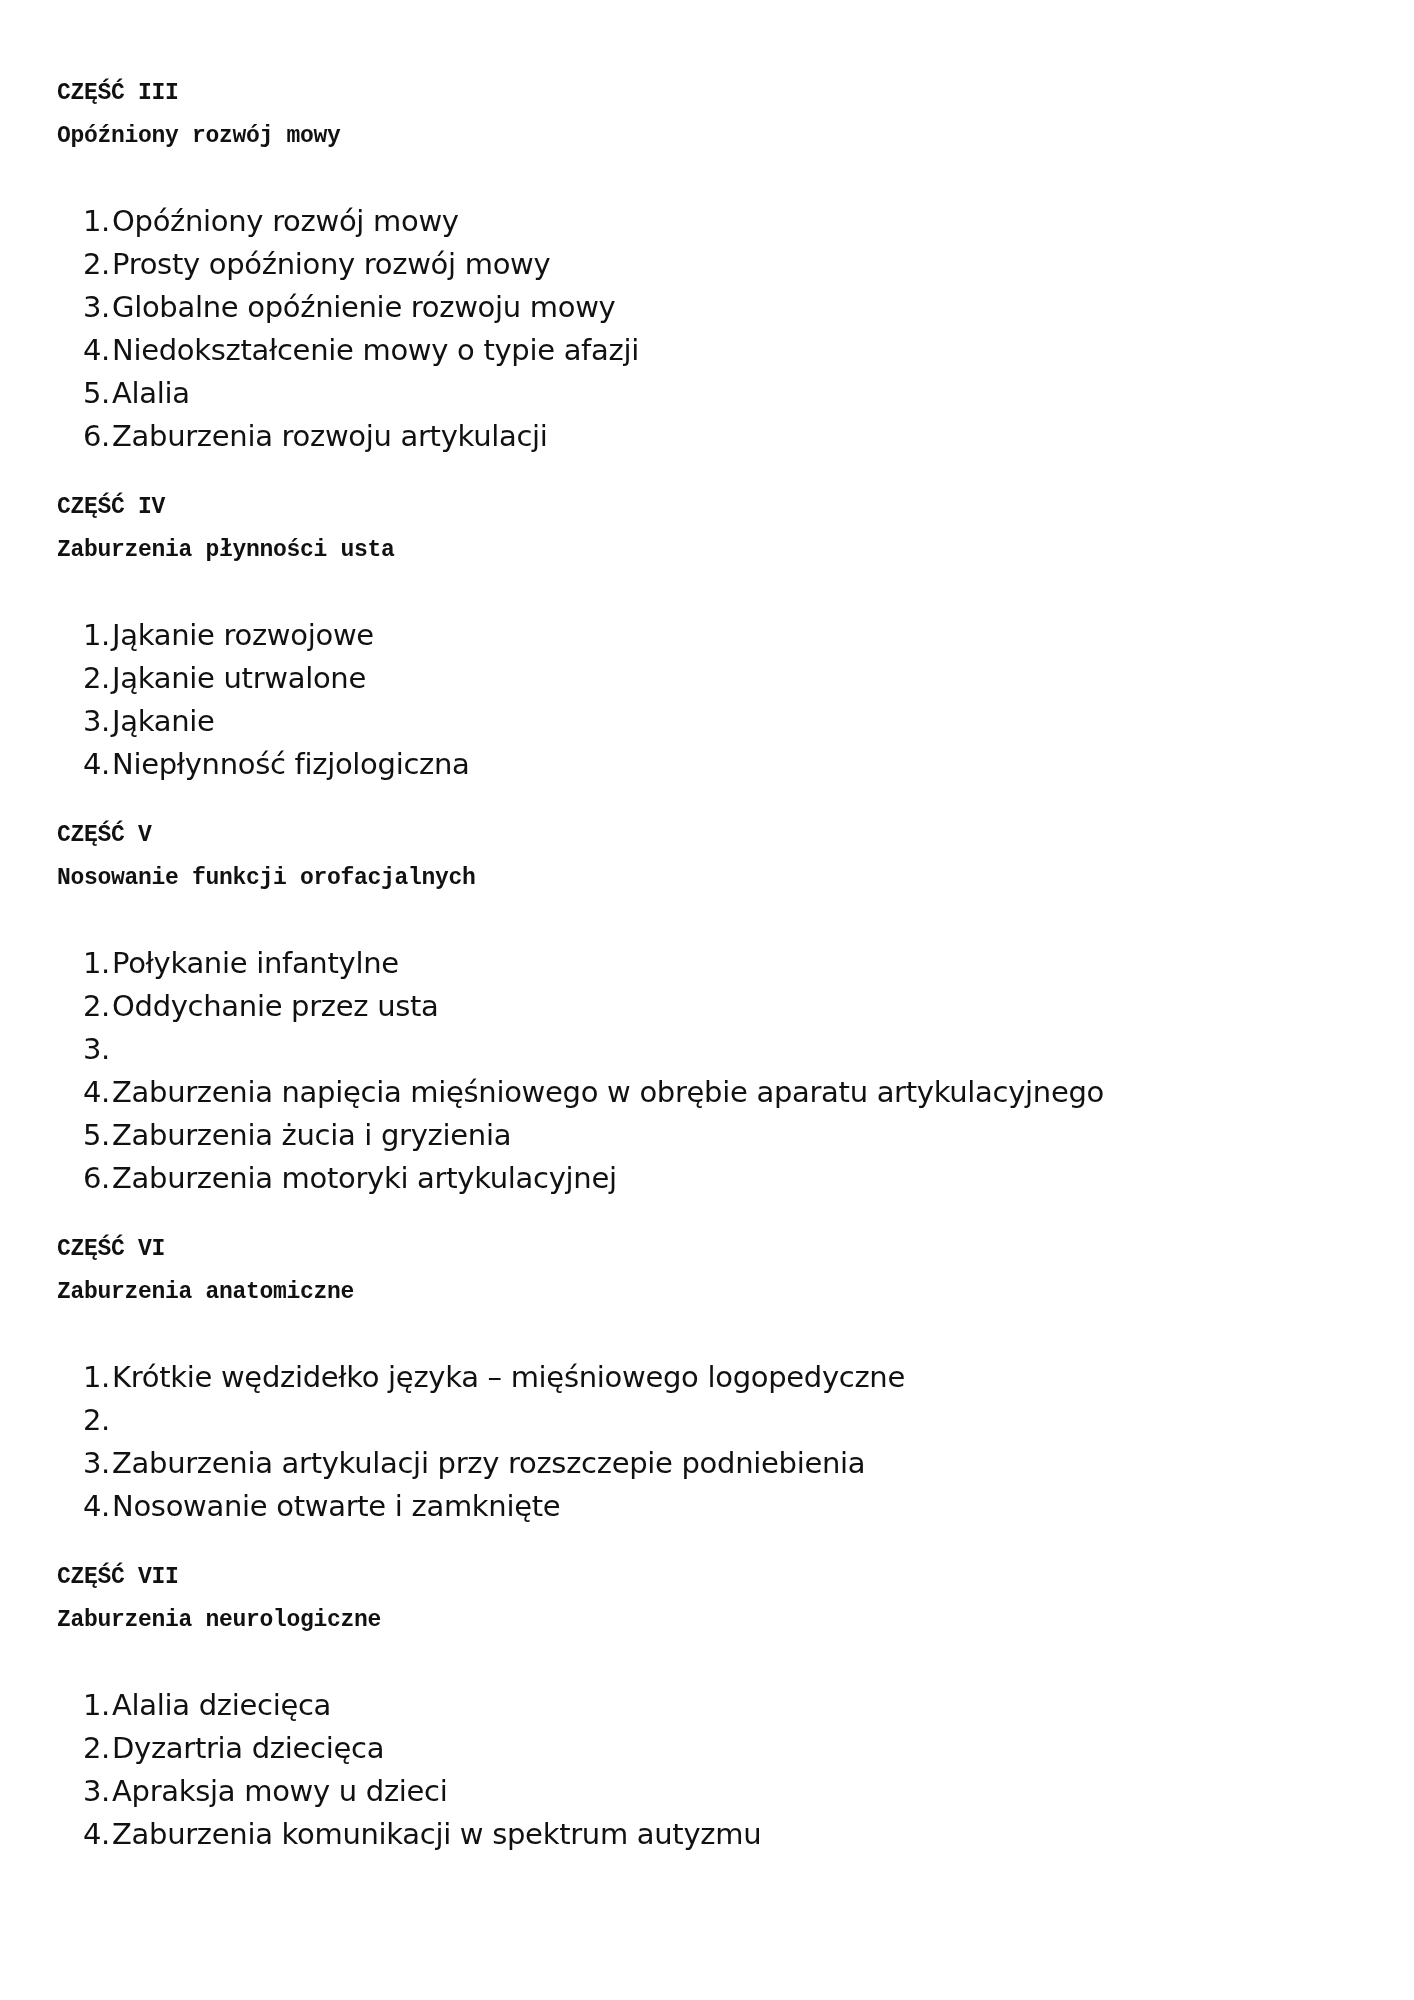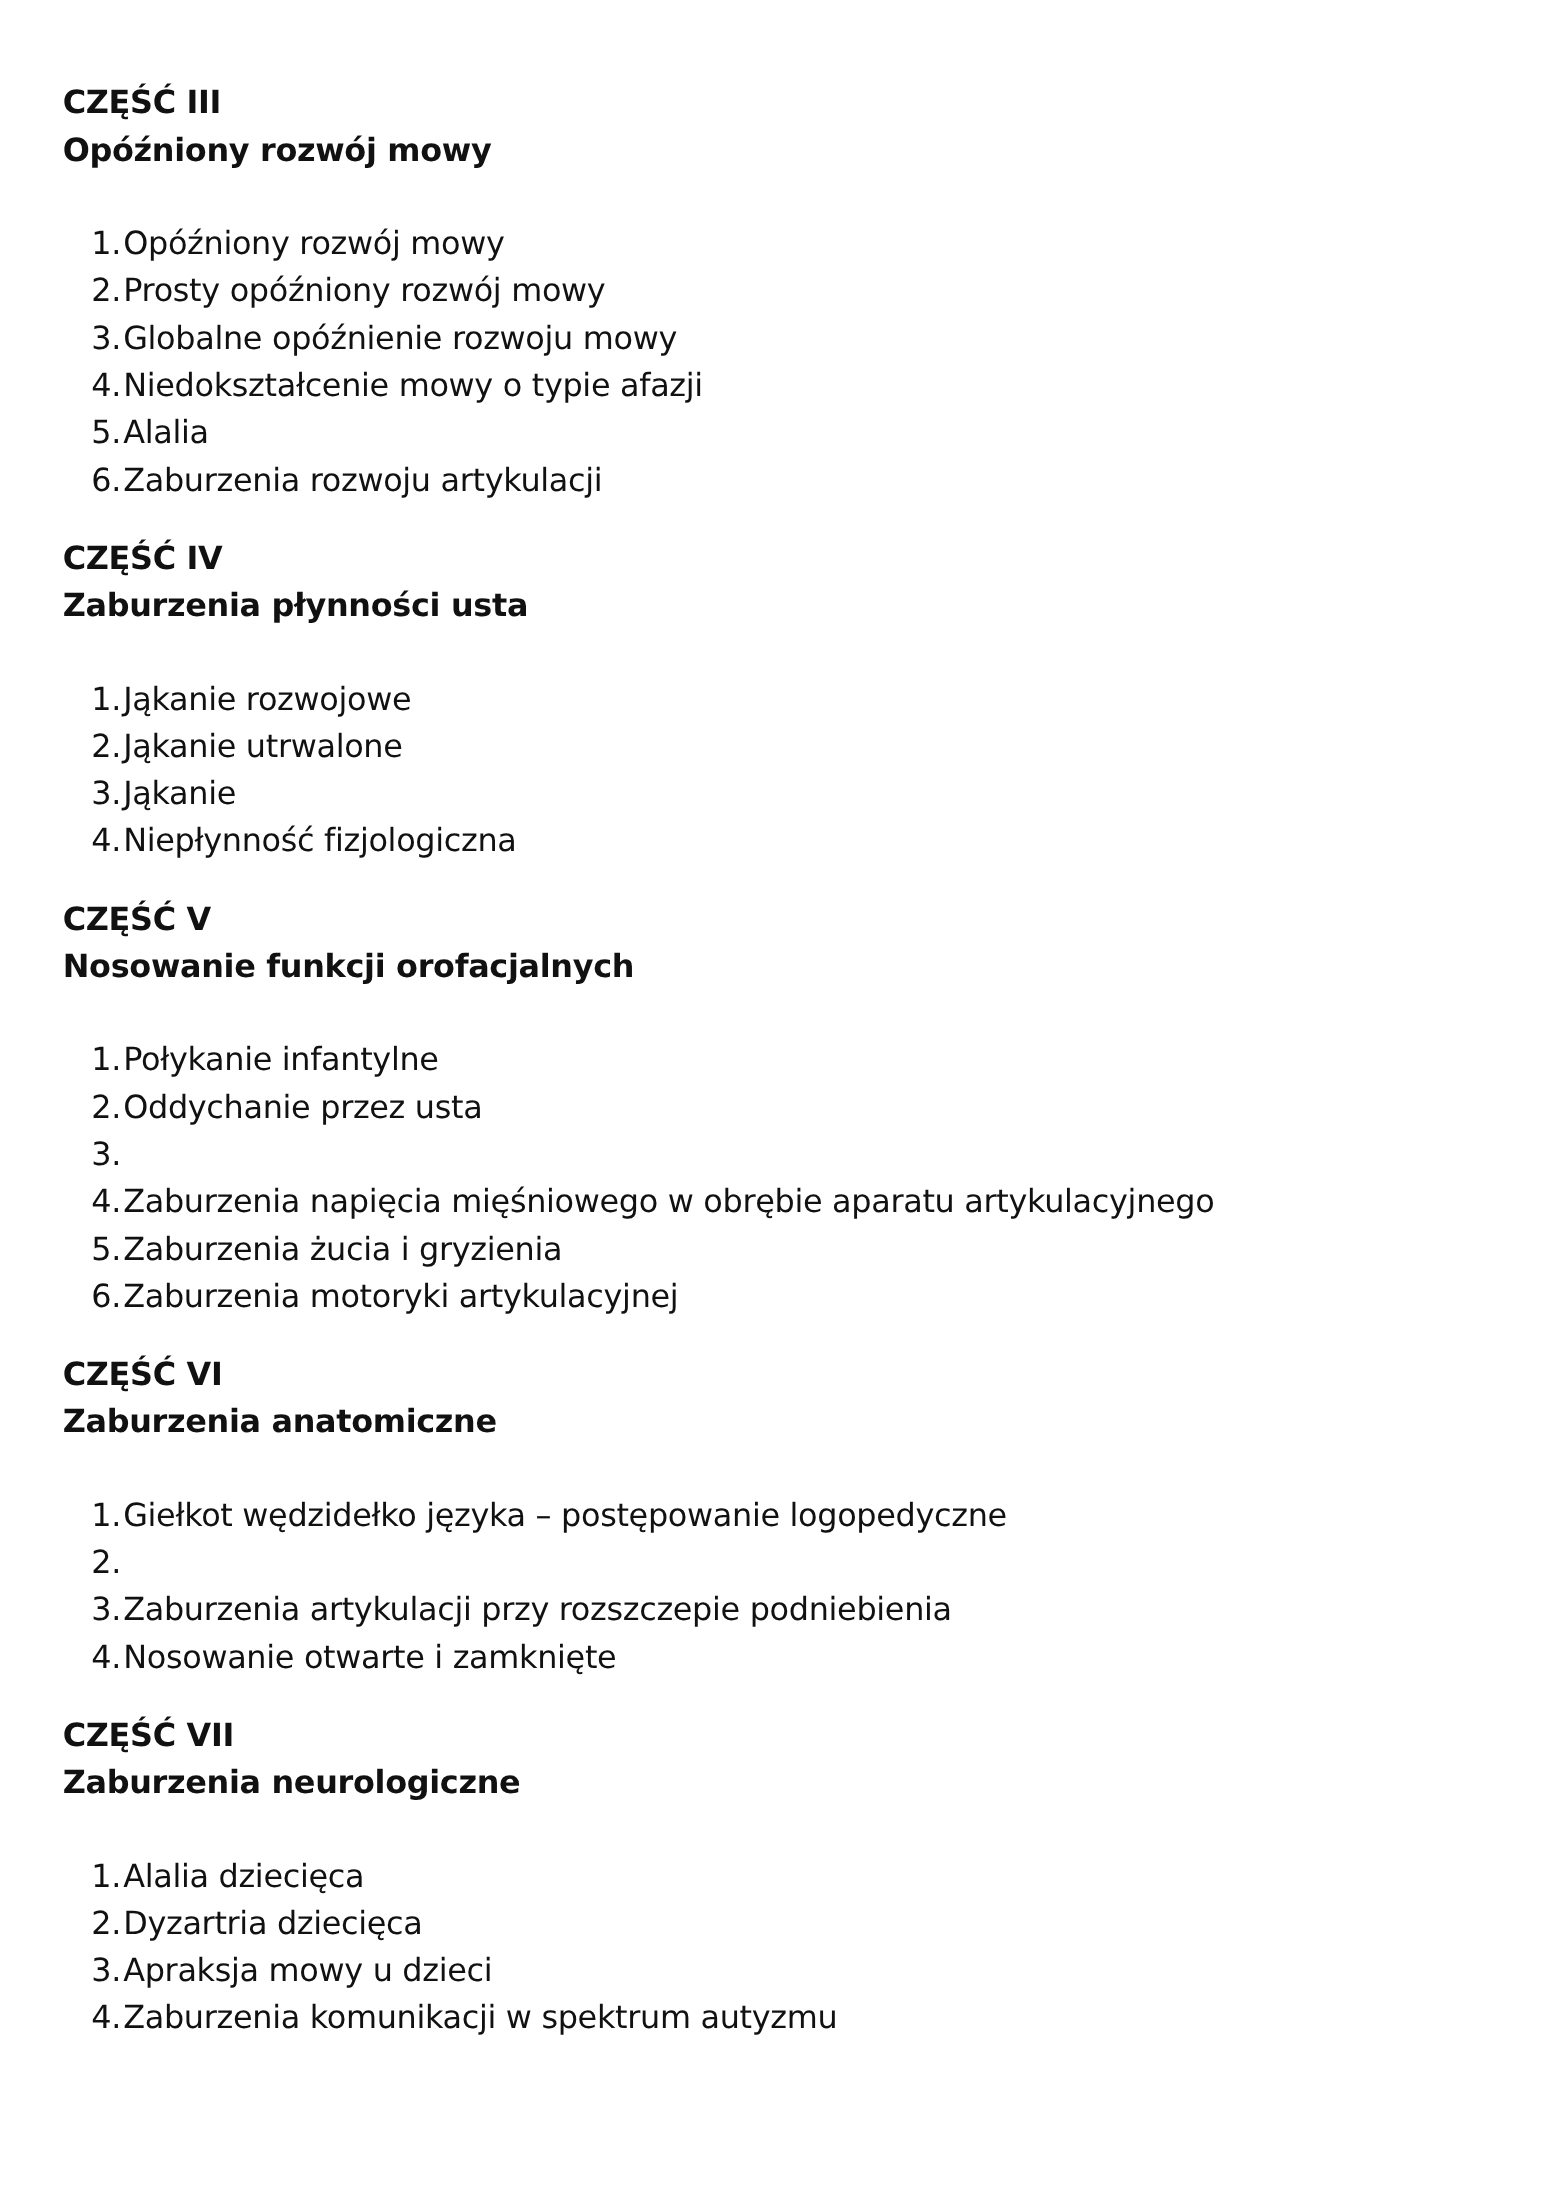--- a/index.html
+++ b/index.html
@@ -20,24 +20,25 @@
       left: 57px;
       top: 72px;
       width: 1300px;
     }
     .section {
       margin: 0 0 28px 0;
     }
     .part-label,
     .section-title {
       font-weight: bold;
-      font-size: 29px;
+      font-size: 23px;
       line-height: 43px;
       margin: 0;
       letter-spacing: -0.3px;
+      font-family: Liberation Mono, monospace;
     }
     .items {
       list-style: none;
       margin: 42px 0 0 0;
       padding: 0 0 0 23px;
     }
     .item {
       display: flex;
       font-size: 29px;
       line-height: 43px;
@@ -141,21 +142,21 @@
         </li>
     </ol>
   </section>
 
   <section class="section">
     <h2 class="part-label">CZĘŚĆ VI</h2>
     <h2 class="section-title">Zaburzenia anatomiczne</h2>
     <ol class="items">
       <li class="item">
           <span class="item-num">1.</span>
-          <span class="item-text">Giełkot wędzidełko języka – postępowanie logopedyczne</span>
+          <span class="item-text">Krótkie wędzidełko języka – mięśniowego logopedyczne</span>
         </li>
       <li class="item">
           <span class="item-num">2.</span>
         </li>
       <li class="item">
           <span class="item-num">3.</span>
           <span class="item-text">Zaburzenia artykulacji przy rozszczepie podniebienia</span>
         </li>
       <li class="item">
           <span class="item-num">4.</span>

